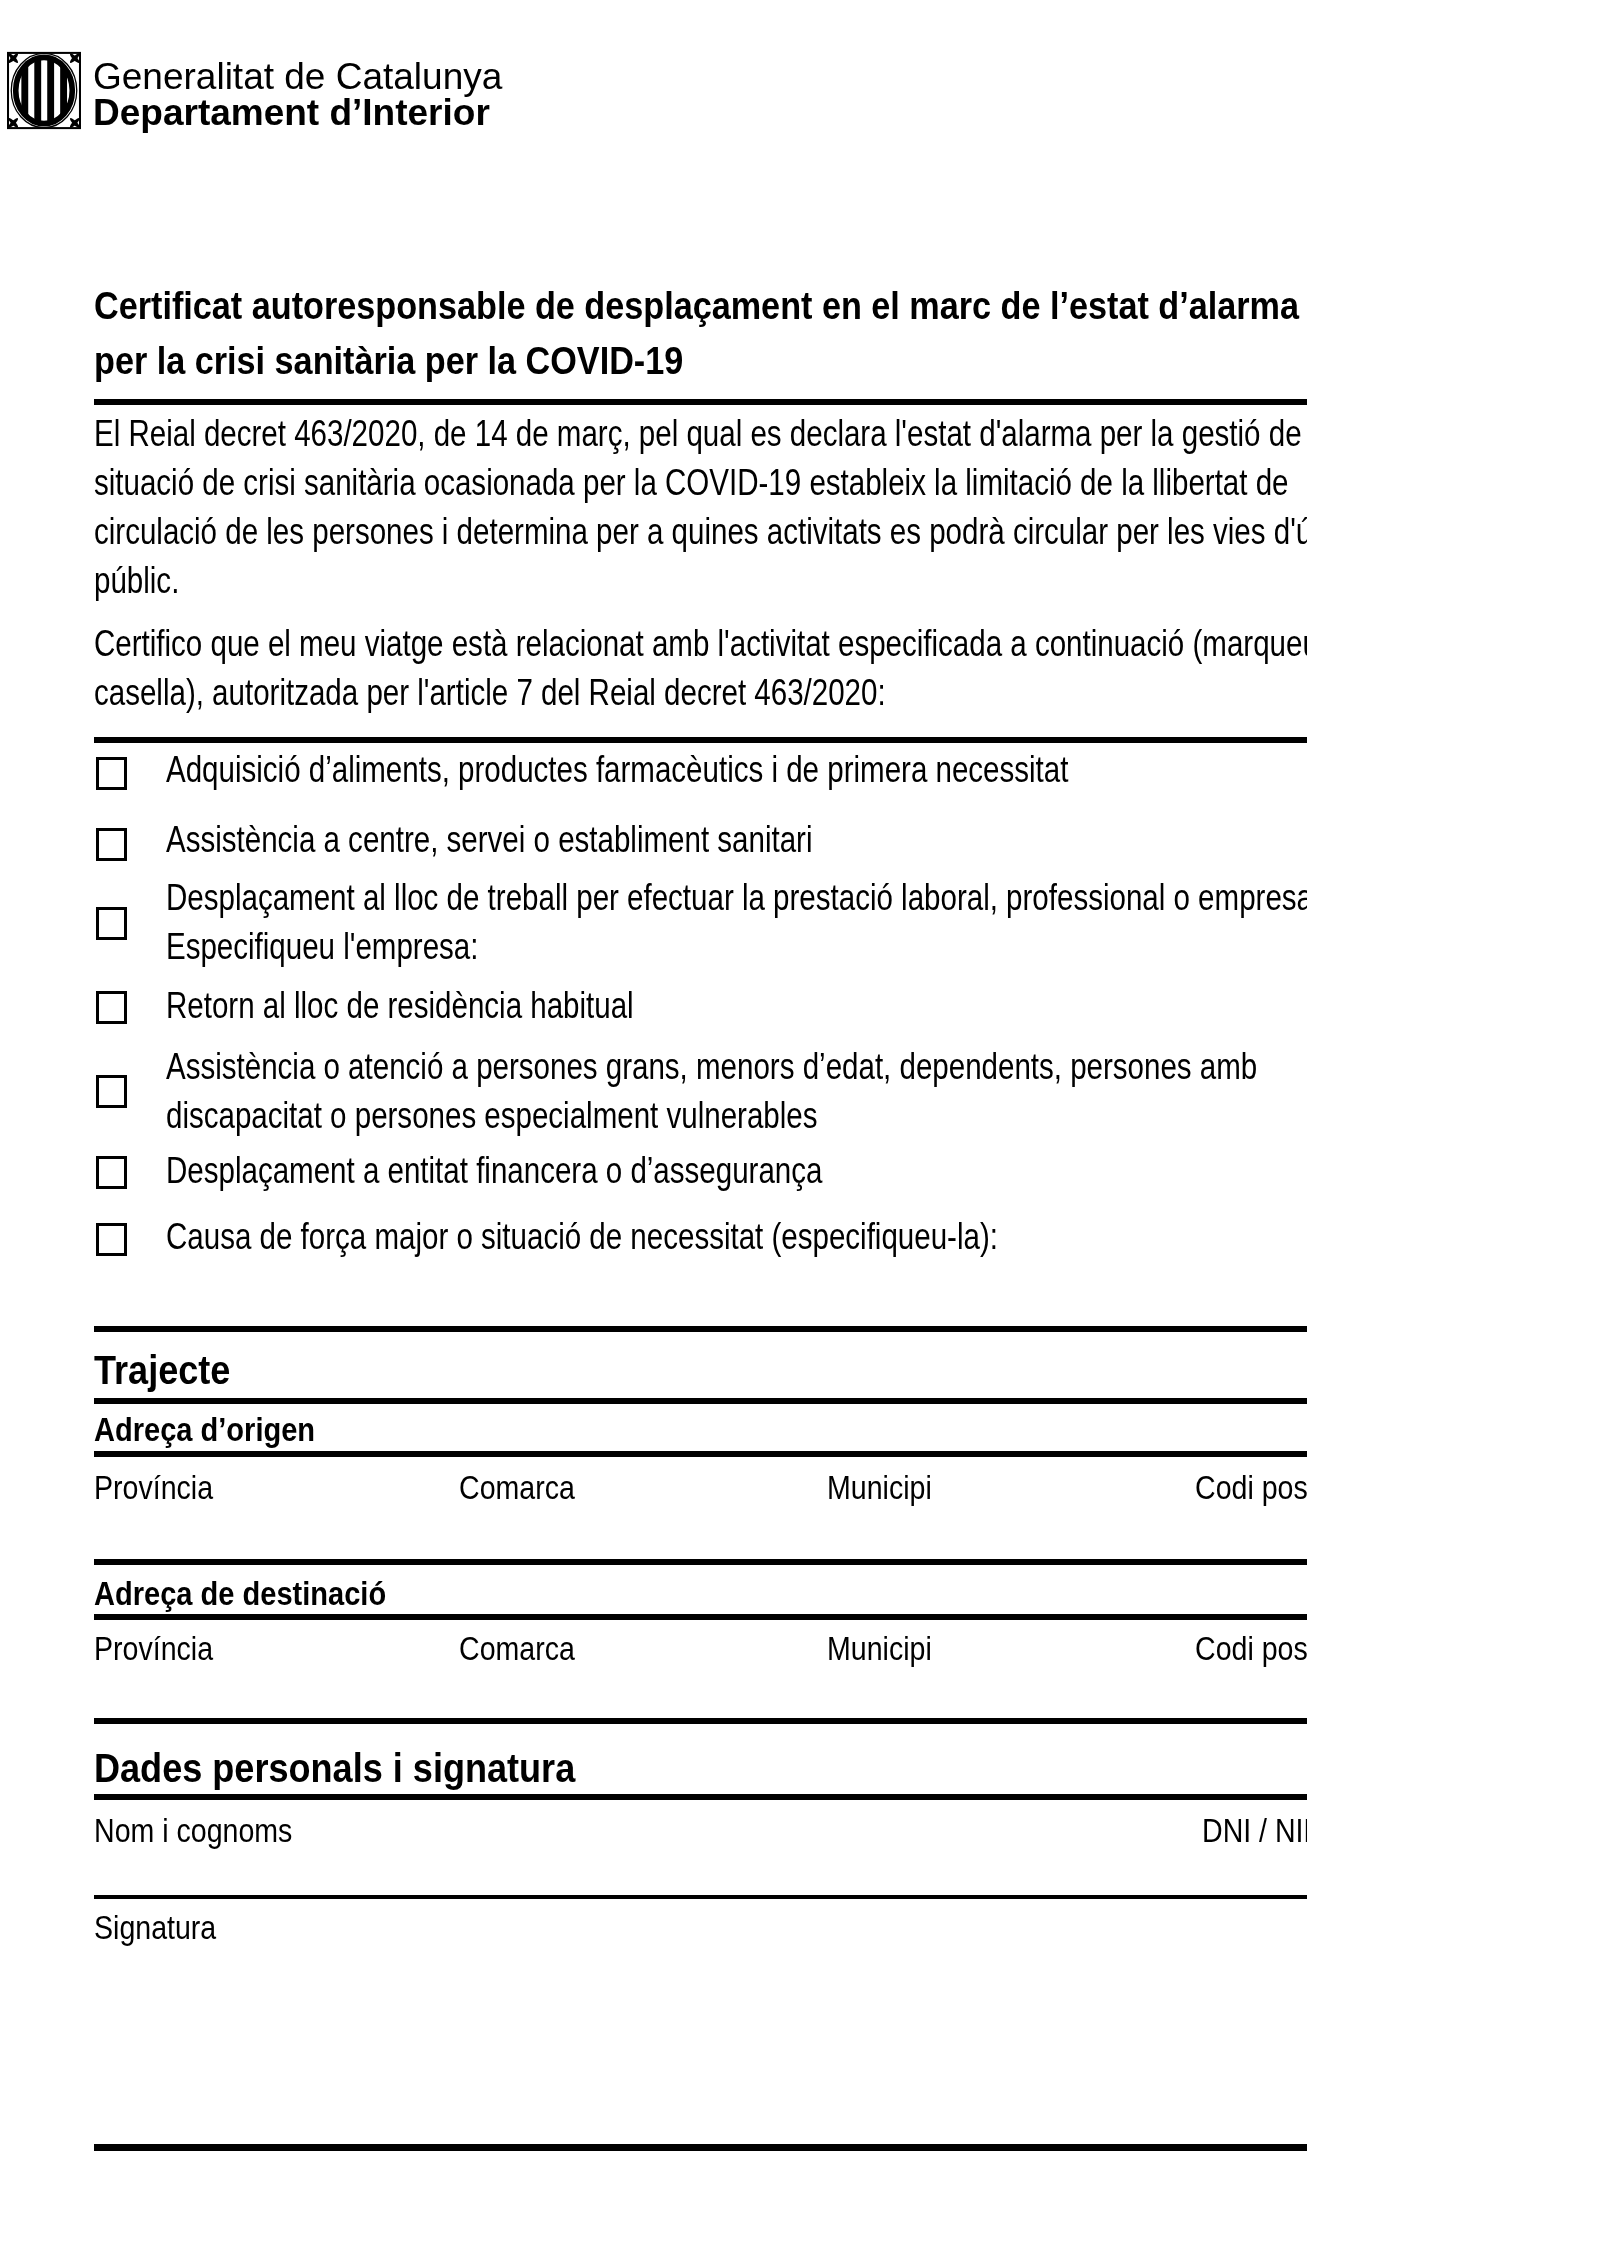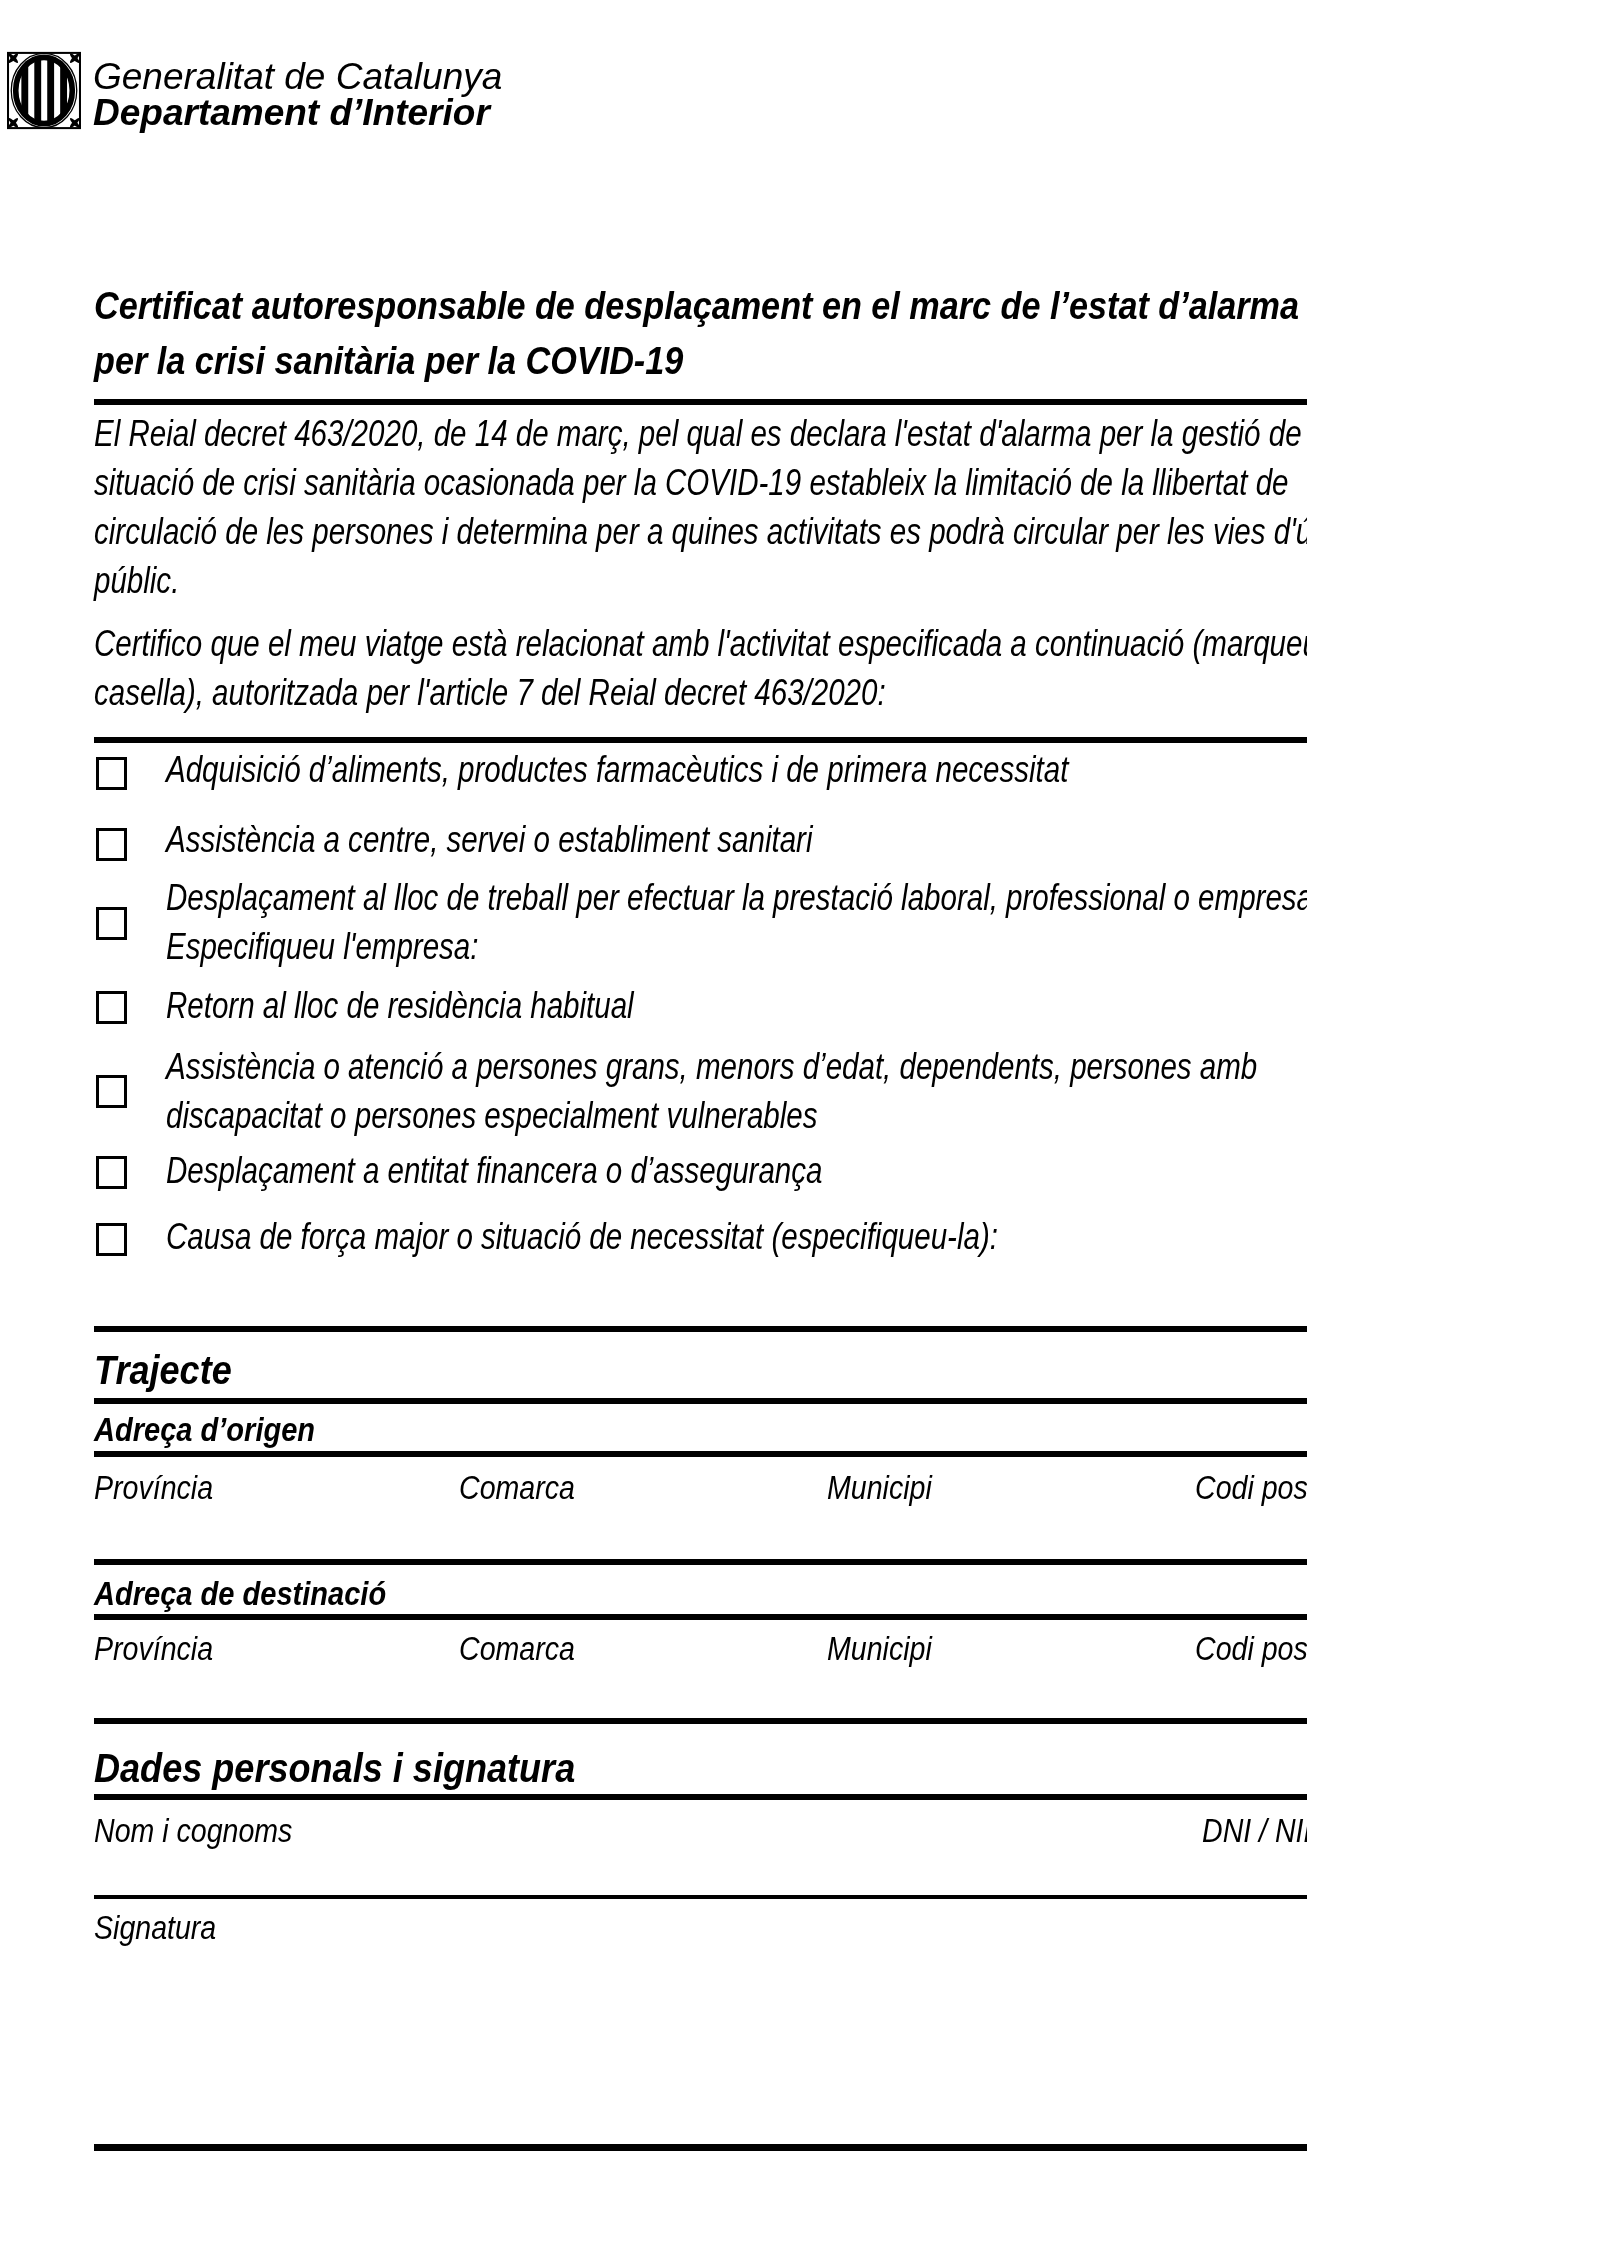--- a/index.html
+++ b/index.html
@@ -4,21 +4,20 @@
 <style>
   html,body { margin:0; padding:0; background:#ffffff; }
   .page {
     position:relative;
     width:1307px;
     height:2258px;
     background:#ffffff;
     font-family:"Liberation Sans", sans-serif;
     color:#000;
     overflow:hidden;
-    font-style:italic;
   }
   .txt { position:absolute; color:#000; white-space:pre; transform-origin:0 0; line-height:1; }
   .narrow  { transform:scaleX(0.82); }
   .narrow9 { transform:scaleX(0.90); }
   .narrow88{ transform:scaleX(0.88); }
   .narrow84{ transform:scaleX(0.84); }
   .rule { position:absolute; left:94px; width:1465px; height:6.2px; background:#000; }
   .body-block { font-size:36px; line-height:49px; }
   .cb-box {
     position:absolute; left:96px; width:25px; height:26.5px;

